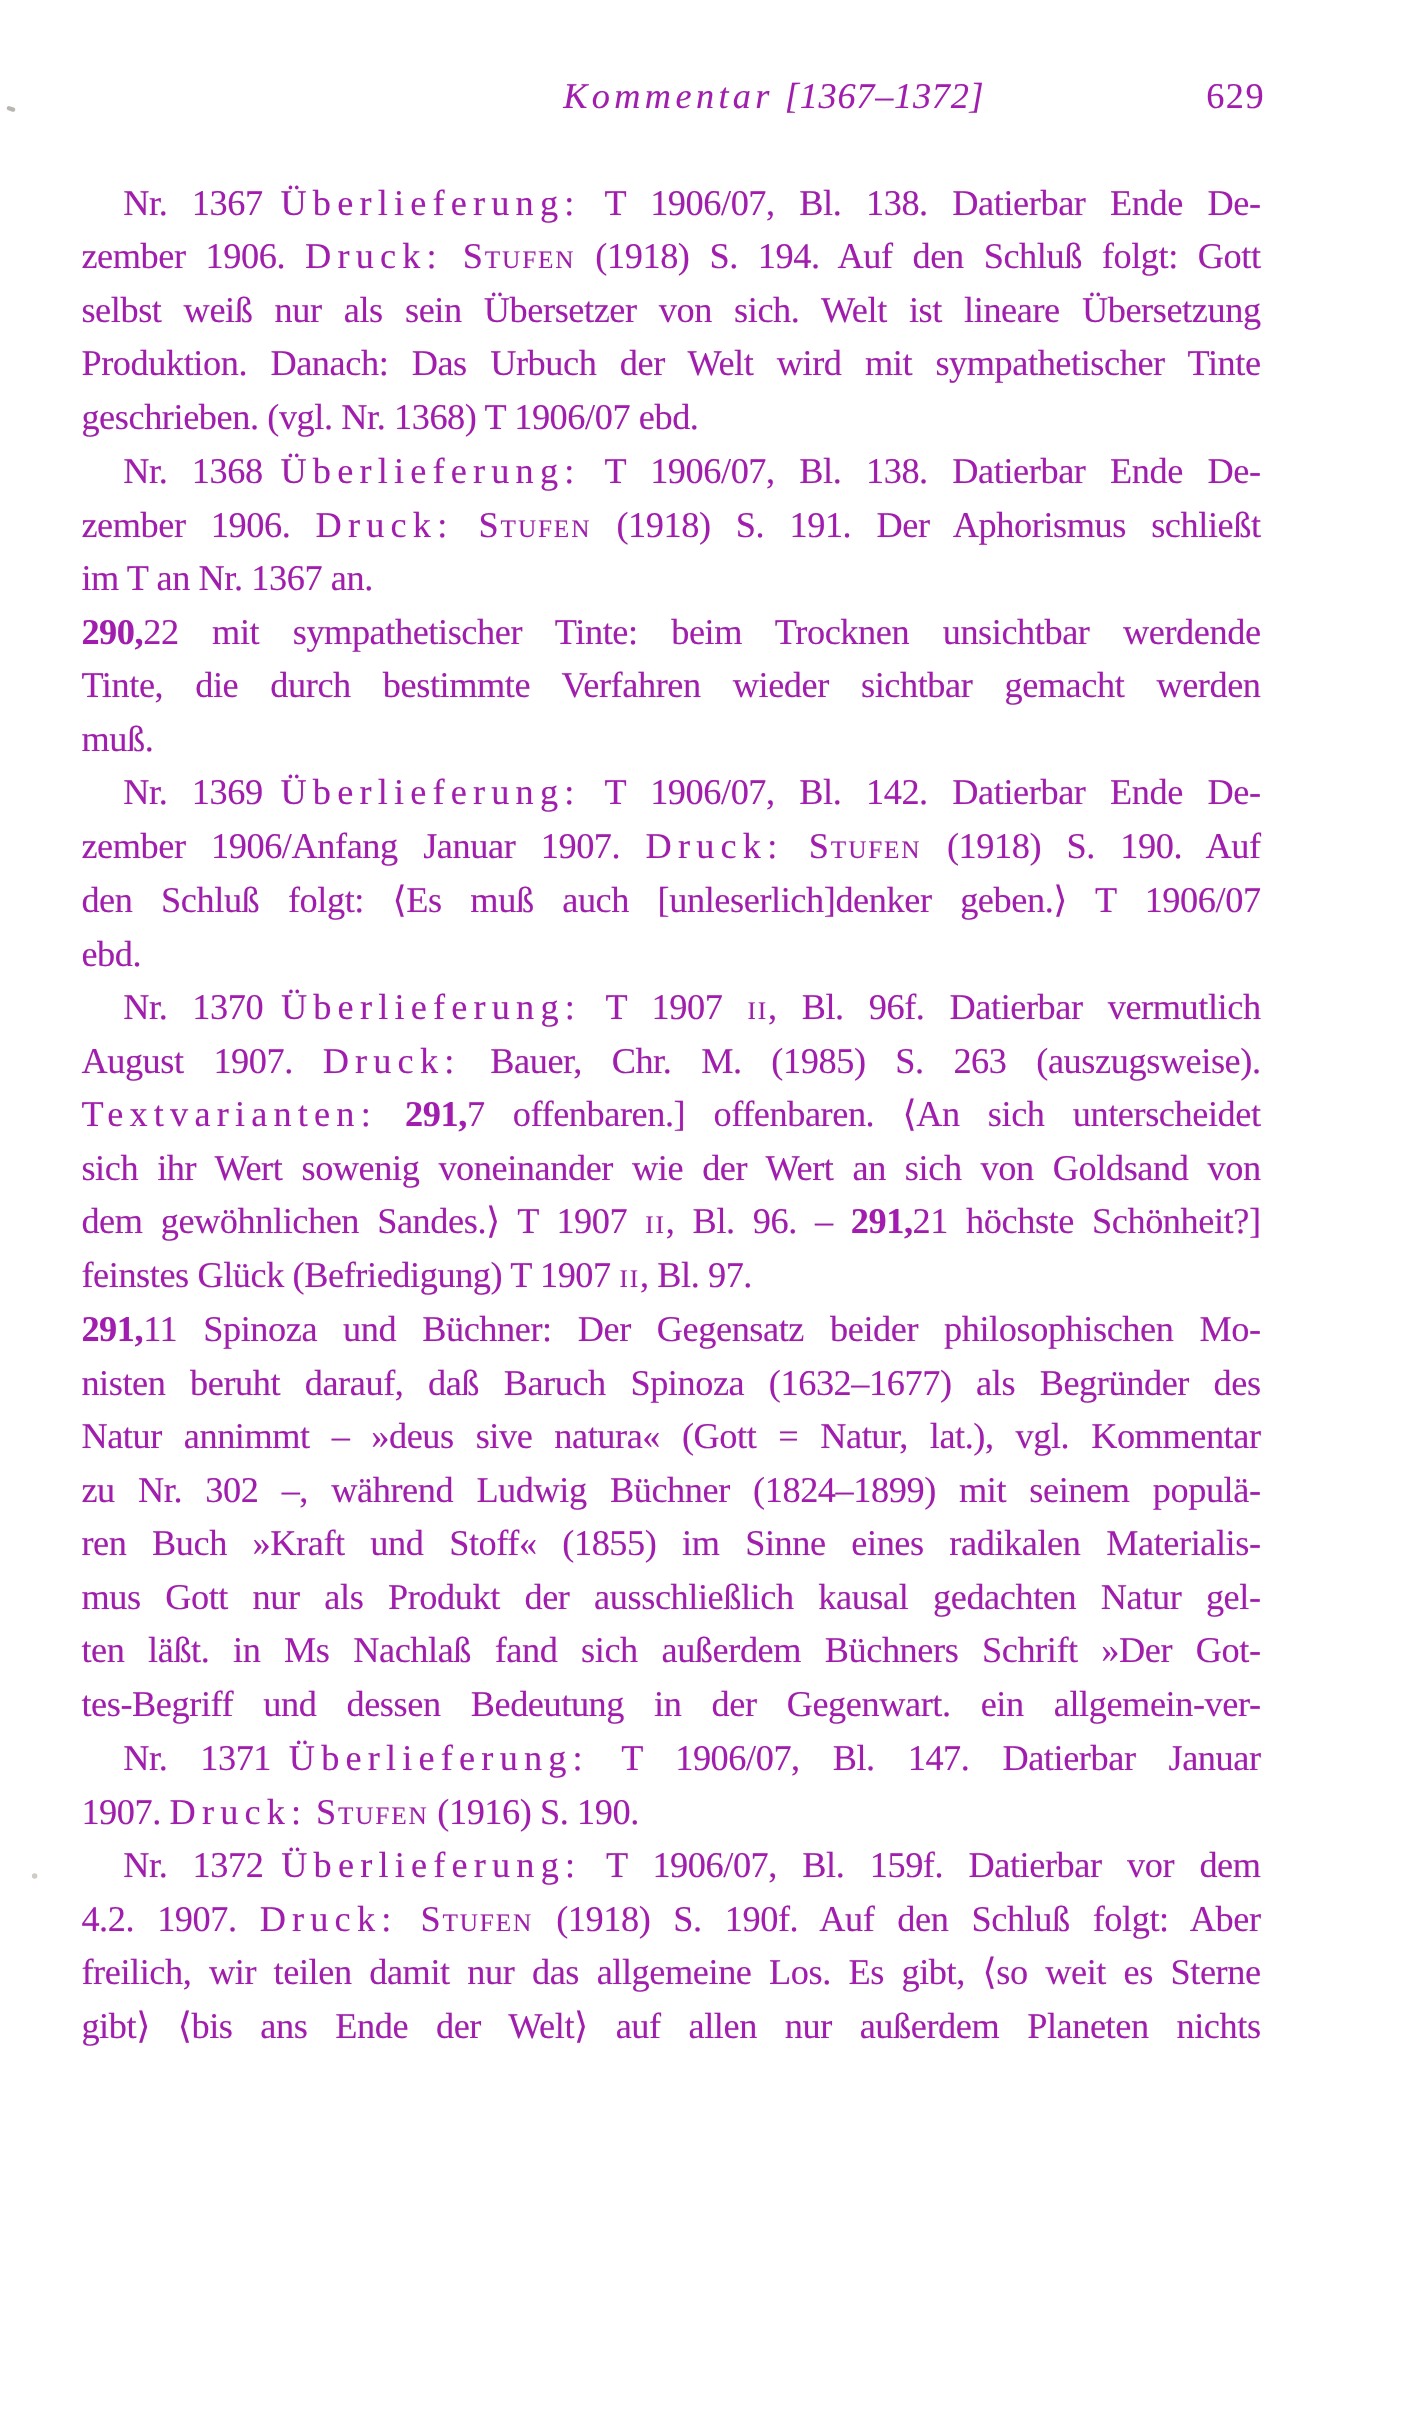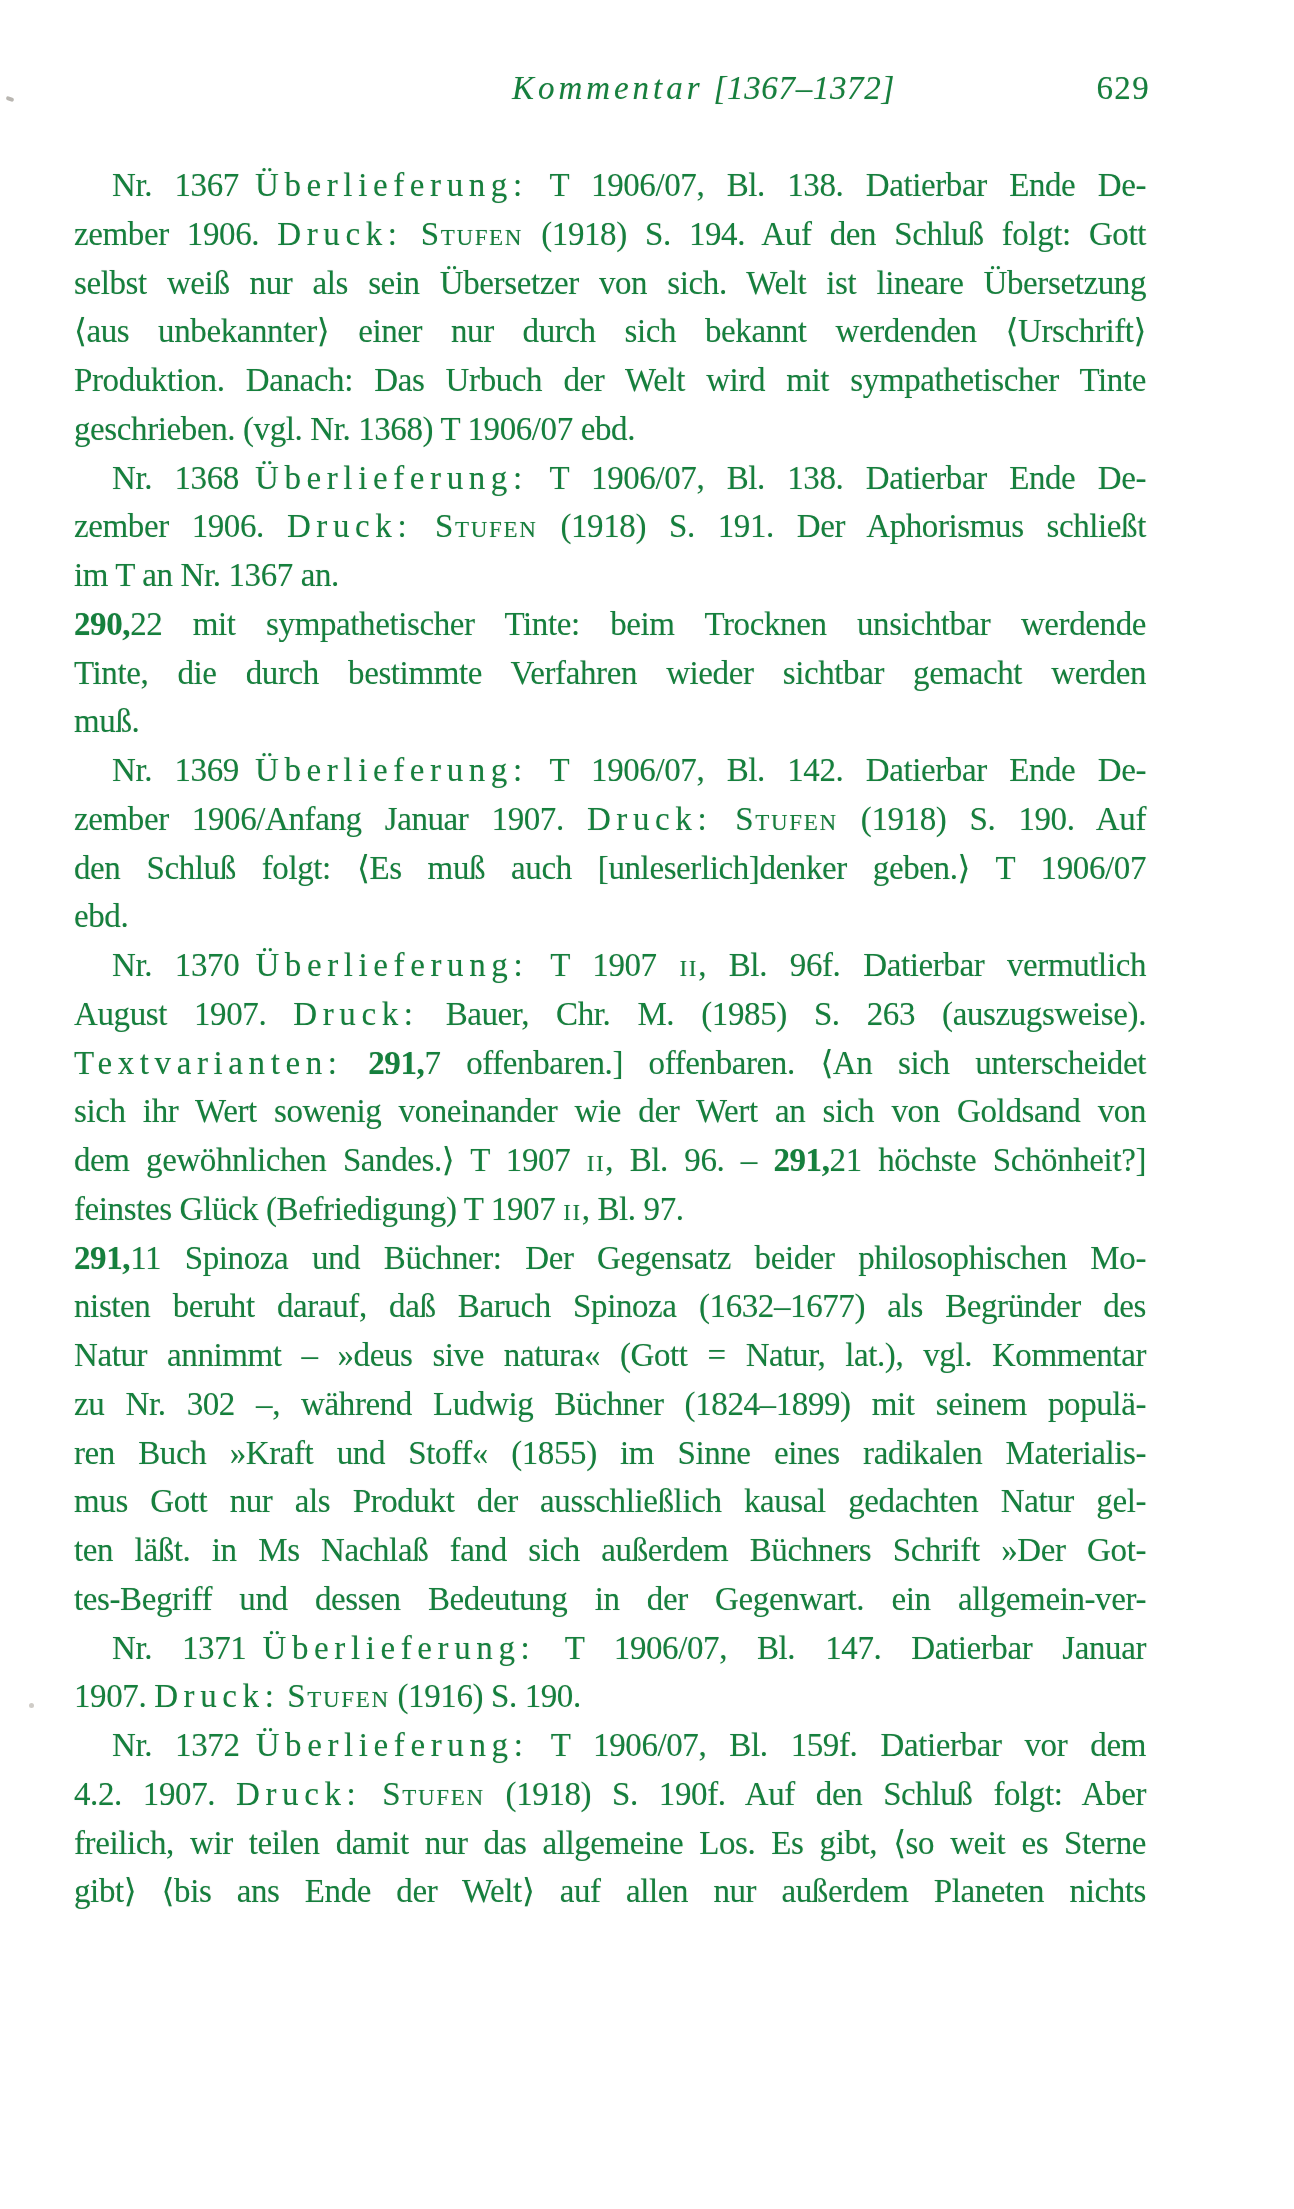--- a/index.html
+++ b/index.html
@@ -37,35 +37,34 @@
   .bd { font-weight: bold; }
   .sc { font-variant: small-caps; letter-spacing: 0.05em; }
   .sp { letter-spacing: 0.17em; }
   .speck { position: absolute; border-radius: 2px; }
   .speck.s1 { left: 6px; top: 97px; width: 8px; height: 4px; background: #b9b6b1; transform: rotate(18deg); }
   .speck.s2 { left: 29px; top: 1703px; width: 5px; height: 5px; background: #cfccc7; border-radius: 50%; }
 </style>
 </head>
 <body style="background: rgb(255, 255, 255);">
 
-<div class="page" style="color: #15803d;">
+<div class="page" style="color: #a21caf;">
 
   <div class="runhead">
     <div class="title-group">
       <span class="rh-title">Kommentar</span><span class="rh-range">[1367–1372]</span>
     </div>
     <span class="rh-page">629</span>
   </div>
 
   <div class="textblock">
       <div class="para">
         <div class="line just ind"><span>Nr. 1367 </span><span class="sp">Überlieferung:</span><span> T 1906/07, Bl. 138. Datierbar Ende De-</span></div>
         <div class="line just"><span>zember 1906. </span><span class="sp">Druck:</span><span> </span><span class="sc">Stufen</span><span> (1918) S. 194. Auf den Schluß folgt: </span><span class="it">Gott</span></div>
         <div class="line just"><span class="it">selbst weiß nur als sein Übersetzer von sich. Welt ist lineare Übersetzung</span></div>
-        <div class="line just"><span class="it">⟨aus unbekannter⟩ einer nur durch sich bekannt werdenden ⟨Urschrift⟩</span></div>
         <div class="line just"><span class="it">Produktion.</span><span> Danach: </span><span class="it">Das Urbuch der Welt wird mit sympathetischer Tinte</span></div>
         <div class="line"><span class="it">geschrieben.</span><span> (vgl. Nr. 1368) T 1906/07 ebd.</span></div>
       </div>
       <div class="para">
         <div class="line just ind"><span>Nr. 1368 </span><span class="sp">Überlieferung:</span><span> T 1906/07, Bl. 138. Datierbar Ende De-</span></div>
         <div class="line just"><span>zember 1906. </span><span class="sp">Druck:</span><span> </span><span class="sc">Stufen</span><span> (1918) S. 191. Der Aphorismus schließt</span></div>
         <div class="line"><span>im T an Nr. 1367 an.</span></div>
       </div>
       <div class="para">
         <div class="line just"><span class="bd">290,</span><span>22 </span><span class="it">mit sympathetischer Tinte:</span><span> beim Trocknen unsichtbar werdende</span></div>

